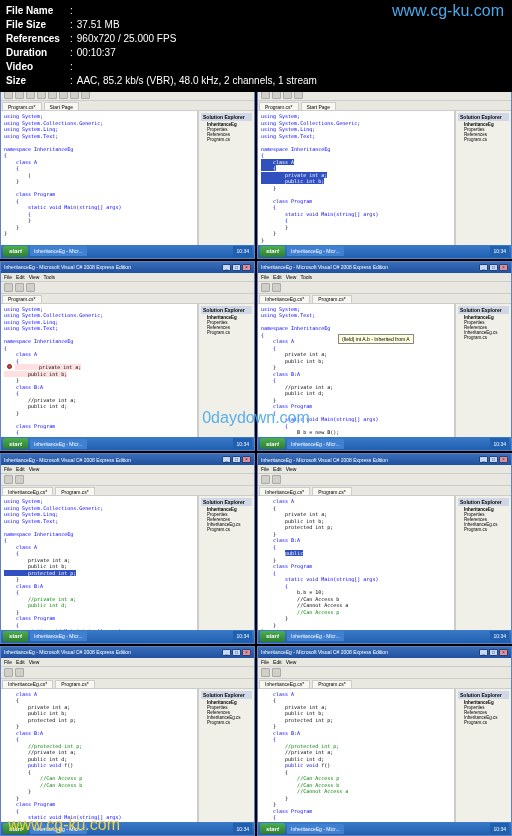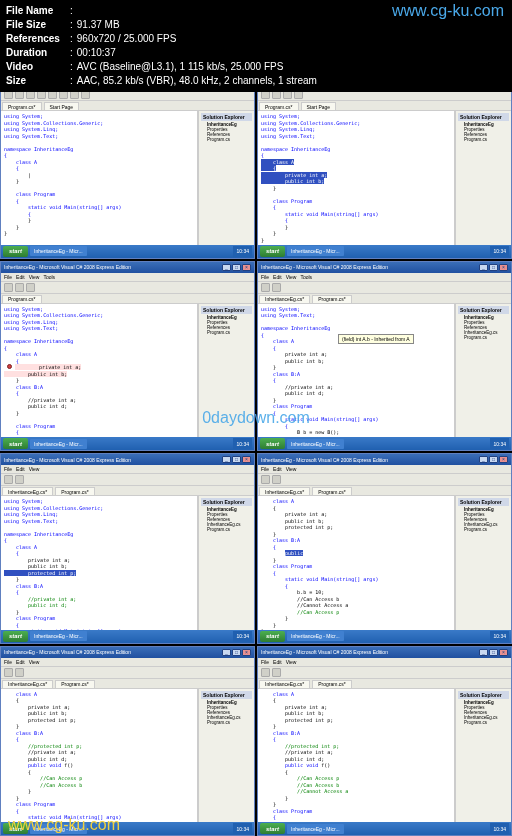--- a/index.html
+++ b/index.html
@@ -231,36 +231,35 @@
 <div class="watermark-bot">www.cg-ku.com</div>
 
 <div class="meta-header">
   <div class="meta-row">
       <span class="meta-label">File Name</span>
       <span class="meta-sep">:</span>
     </div>
   <div class="meta-row">
       <span class="meta-label">File Size</span>
       <span class="meta-sep">:</span>
-      <span>91.37 MB</span>
+      <span>37.51 MB</span>
     </div>
   <div class="meta-row">
       <span class="meta-label">References</span>
       <span class="meta-sep">:</span>
       <span>960x720 / 25.000 FPS</span>
     </div>
   <div class="meta-row">
       <span class="meta-label">Duration</span>
       <span class="meta-sep">:</span>
       <span>00:10:37</span>
     </div>
   <div class="meta-row">
       <span class="meta-label">Video</span>
       <span class="meta-sep">:</span>
-      <span>AVC (Baseline@L3.1), 1 115 kb/s, 25.000 FPS</span>
     </div>
   <div class="meta-row">
       <span class="meta-label">Size</span>
       <span class="meta-sep">:</span>
       <span>AAC, 85.2 kb/s (VBR), 48.0 kHz, 2 channels, 1 stream</span>
     </div>
 </div>
 
 <div class="grid">
 

